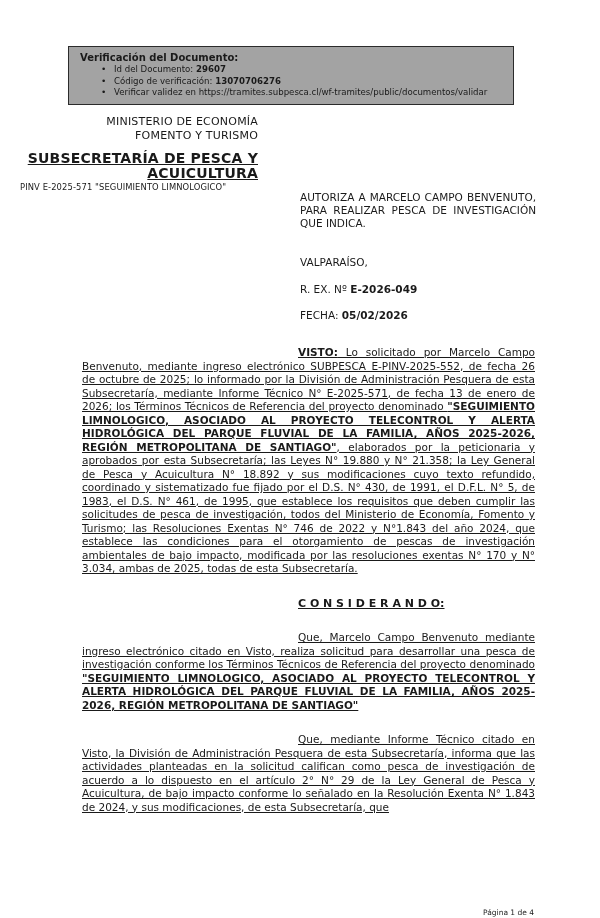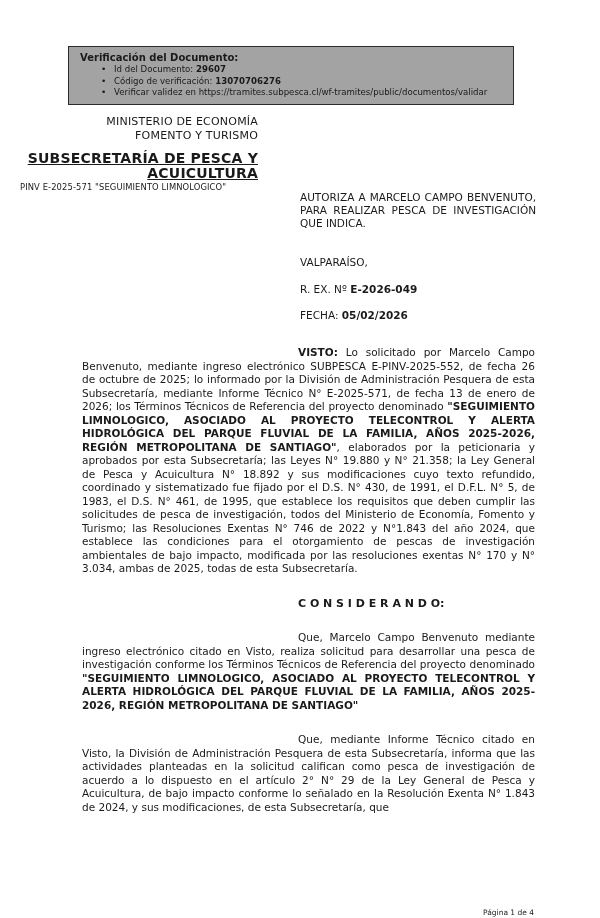--- a/index.html
+++ b/index.html
@@ -89,20 +89,21 @@
   .bold-val { font-weight: bold; }
 
   
   .body-text {
     position: absolute;
     left: 82px; top: 346px;
     width: 453px;
     font-size: 10.5px;
     line-height: 13.5px;
     text-align: justify;
+    text-decoration: underline;
   }
   .para { margin: 0 0 21px 0; text-indent: 216px; }
   .heading-considerando {
     margin: 0 0 21px 216px;
     font-weight: bold;
     font-size: 11px;
     white-space: nowrap;
   }
 
   

